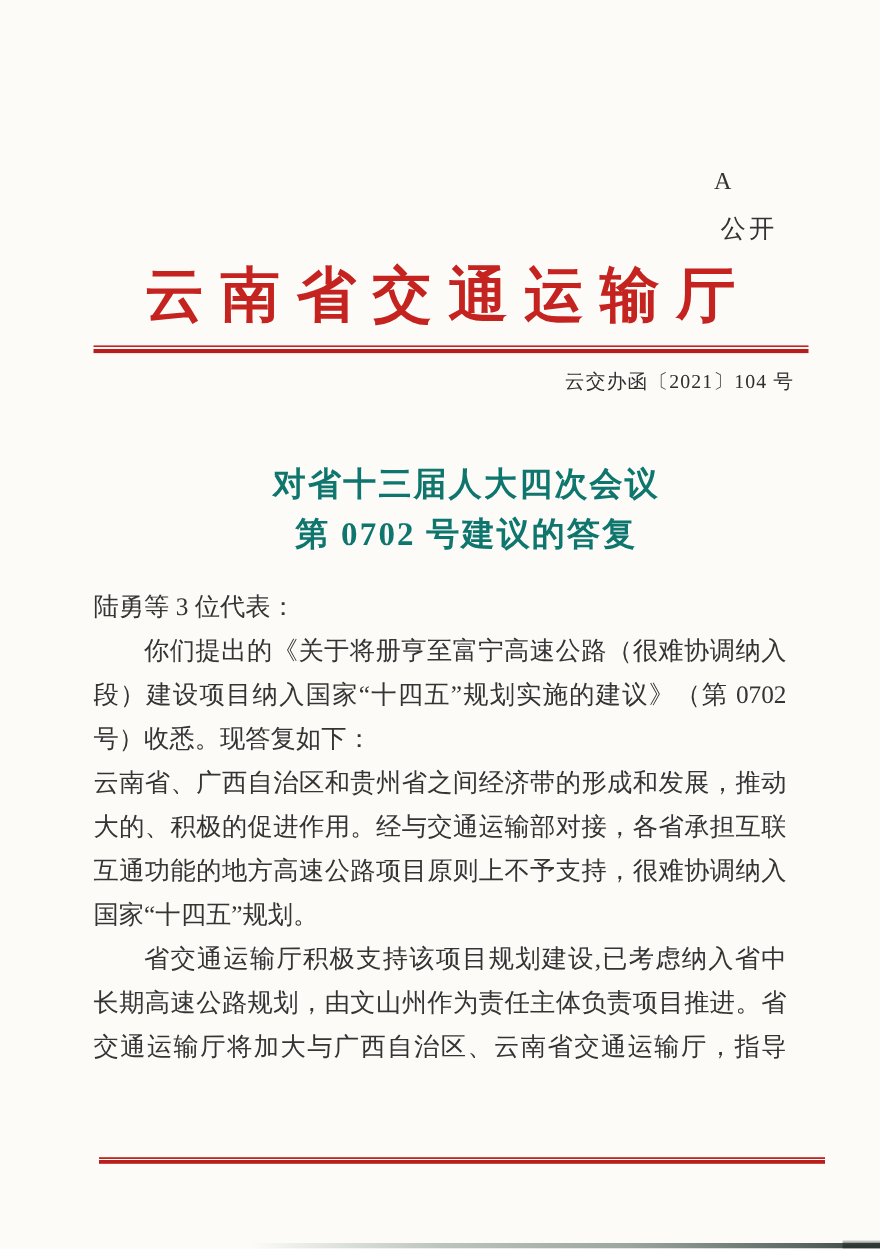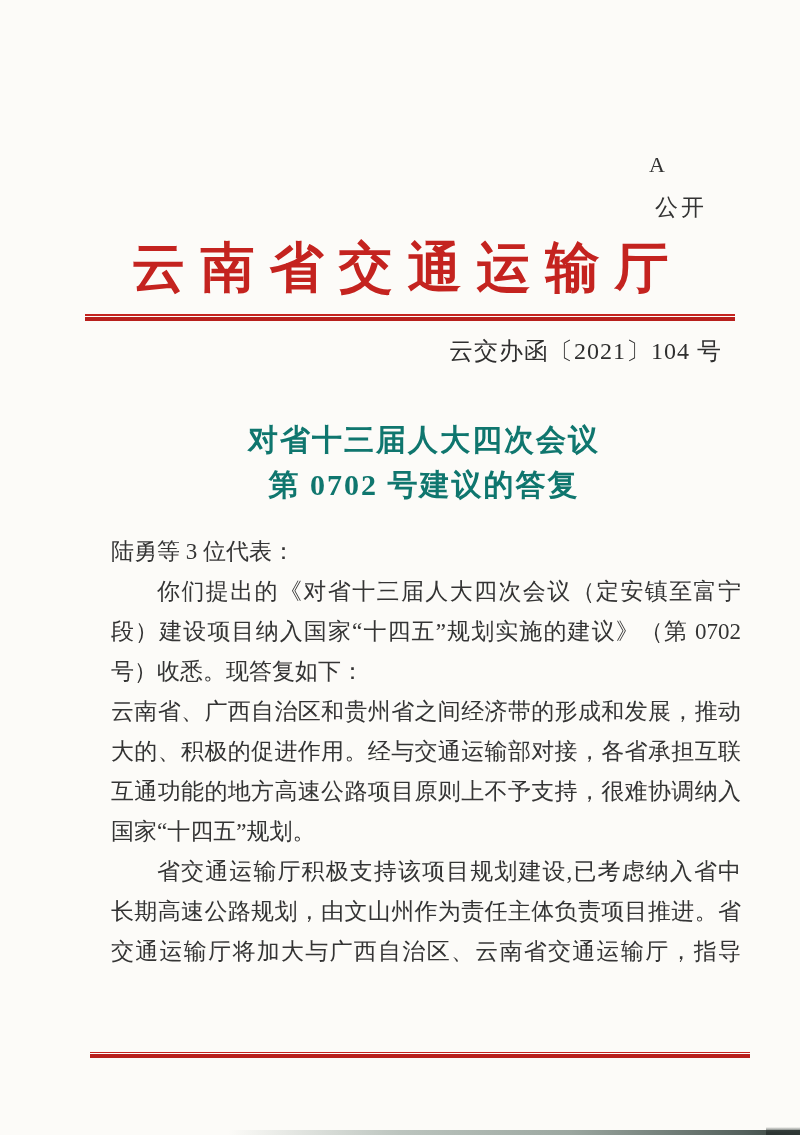--- a/index.html
+++ b/index.html
@@ -35,33 +35,33 @@
     top: 314px; left: 85px; width: 650px; height: 7px;
     background: linear-gradient(
       to bottom,
       #c4231f 0px, #c4231f 1.5px,
       rgba(0,0,0,0) 1.5px, rgba(0,0,0,0) 3px,
       #b81f1c 3px, #b81f1c 7px);
   }
 
   .doc-number {
     top: 335px; right: 78px;
-    font-size: 24px; color: #2f2f2f;
+    font-size: 18px; color: #2f2f2f;
     letter-spacing: 1px; white-space: nowrap;
   }
 
   .doc-title { left: 0; width: 800px; text-align: center;
     font-size: 30px; font-weight: bold; color: #0f766e;
     letter-spacing: 2px; white-space: nowrap; padding-left: 24px; }
   .doc-title.l1 { top: 420px; }
   .doc-title.l2 { top: 465px; }
 
   .body-block {
     top: 532px; left: 85px; width: 630px;
-    font-size: 23px; line-height: 40px; color: #343434; margin-left: 26px;
+    font-size: 23px; line-height: 40px; color: #343434;
   }
   .line { height: 40px; white-space: nowrap; overflow: visible; }
   .line.justify {
     white-space: normal;
     text-align: justify;
     text-align-last: justify;
     text-justify: inter-character;
   }
   .line.indent { text-indent: 2em; }
 
@@ -98,21 +98,21 @@
 <div class="abs header-rule"></div>
 
 <div class="abs doc-number">云交办函〔2021〕104 号</div>
 
 <div class="abs doc-title l1">对省十三届人大四次会议</div>
 <div class="abs doc-title l2">第 0702 号建议的答复</div>
 
 <div class="abs body-block">
 
 <div class="line" style="">陆勇等 3 位代表：</div>
-    <div class="line indent justify" style="">你们提出的《对省十三届人大四次会议（定安镇至富宁</div>
+    <div class="line indent justify" style="">你们提出的《关于将册亨至富宁高速公路（很难协调纳入</div>
     <div class="line justify" style="">段）建设项目纳入国家“十四五”规划实施的建议》（第 0702</div>
     <div class="line" style="">号）收悉。现答复如下：</div>
     <div class="line justify" style="">云南省、广西自治区和贵州省之间经济带的形成和发展，推动</div>
     <div class="line justify" style="">大的、积极的促进作用。经与交通运输部对接，各省承担互联</div>
     <div class="line justify" style="">互通功能的地方高速公路项目原则上不予支持，很难协调纳入</div>
     <div class="line" style="">国家“十四五”规划。</div>
     <div class="line indent justify" style="">省交通运输厅积极支持该项目规划建设,已考虑纳入省中</div>
     <div class="line justify" style="">长期高速公路规划，由文山州作为责任主体负责项目推进。省</div>
     <div class="line justify" style="">交通运输厅将加大与广西自治区、云南省交通运输厅，指导</div>
   </div>

